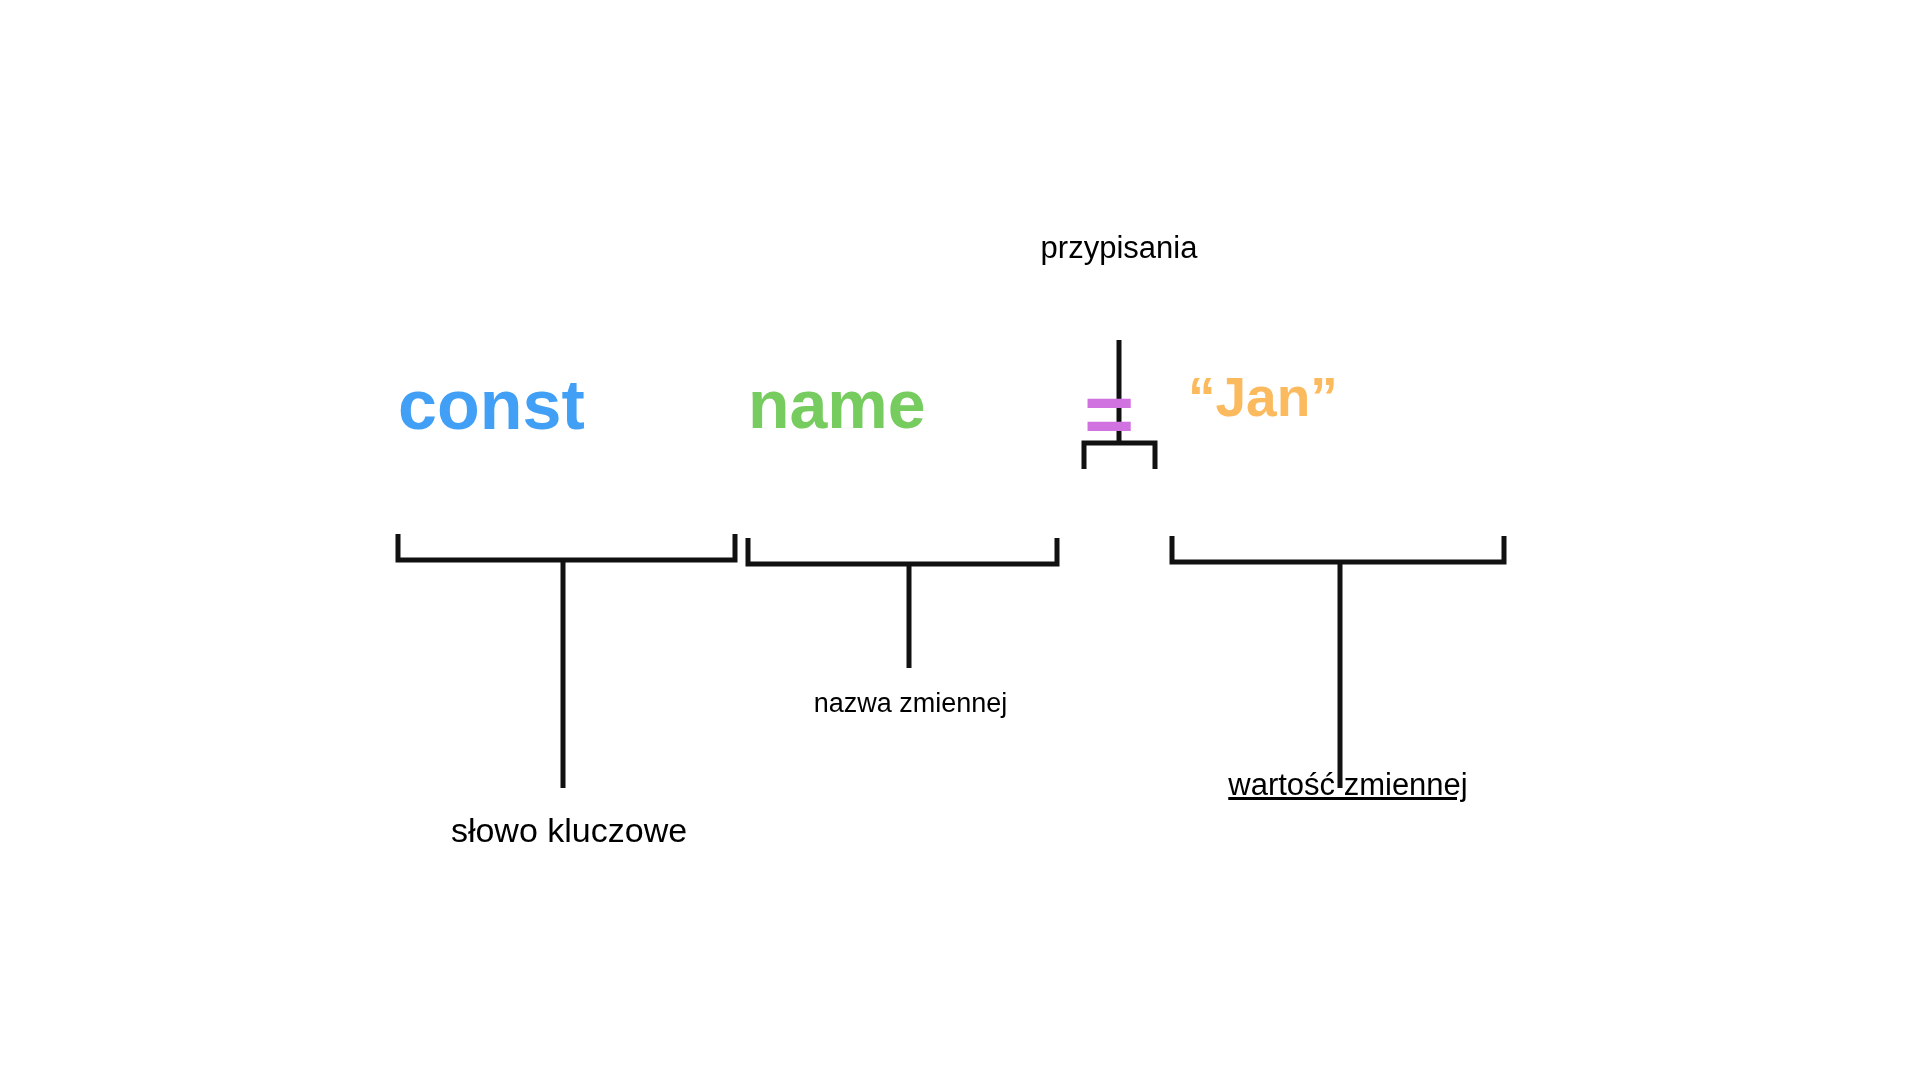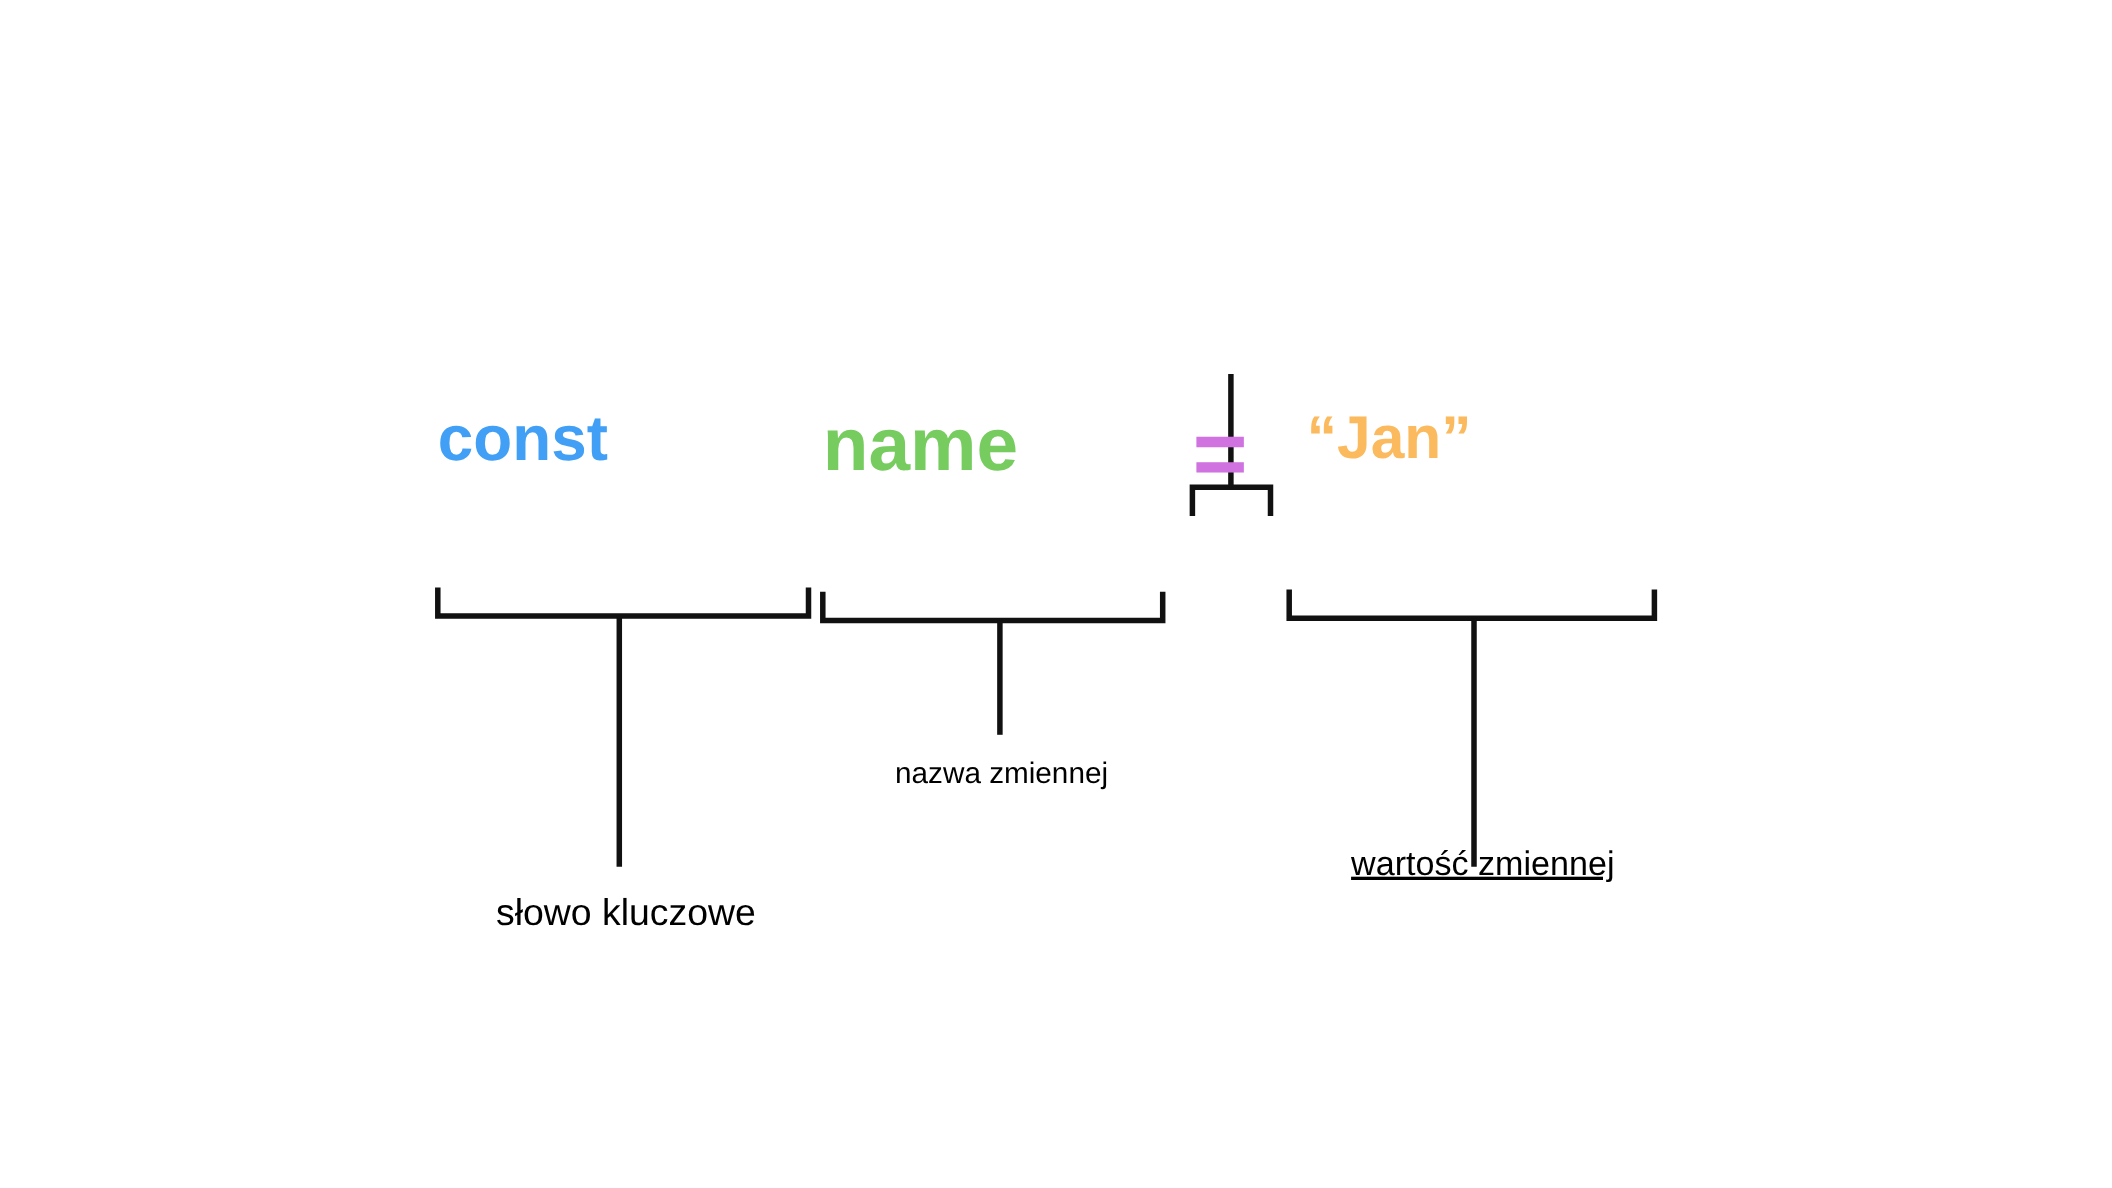--- a/index.html
+++ b/index.html
@@ -56,25 +56,25 @@
         <path d="M 748 538 L 748 564 L 1057 564 L 1057 538" fill="none" stroke="#111111" stroke-width="5" stroke-linecap="butt" stroke-linejoin="miter"></path>
         <path d="M 909 564 L 909 668" fill="none" stroke="#111111" stroke-width="5" stroke-linecap="butt" stroke-linejoin="miter"></path>
         <path d="M 1084 469 L 1084 443 L 1155 443 L 1155 469" fill="none" stroke="#111111" stroke-width="5" stroke-linecap="butt" stroke-linejoin="miter"></path>
         <path d="M 1119 340 L 1119 443" fill="none" stroke="#111111" stroke-width="5" stroke-linecap="butt" stroke-linejoin="miter"></path>
         <path d="M 1172 536 L 1172 562 L 1504 562 L 1504 536" fill="none" stroke="#111111" stroke-width="5" stroke-linecap="butt" stroke-linejoin="miter"></path>
         <path d="M 1340 562 L 1340 788" fill="none" stroke="#111111" stroke-width="5" stroke-linecap="butt" stroke-linejoin="miter"></path>
       </g>
   </svg>
 
   <div id="tokens">
-      <div class="code-token" style="left: 398px; top: 370px; color: rgb(65, 160, 245); font-size: 58px;">const</div>
+      <div class="code-token" style="left: 398px; top: 370px; color: rgb(65, 160, 245); font-size: 70px;">const</div>
       <div class="code-token" style="left: 748px; top: 370px; color: rgb(118, 204, 94); font-size: 68px;">name</div>
       <div class="code-token" style="left: 1084px; top: 370px; color: rgb(208, 115, 224); font-size: 86px;">=</div>
       <div class="code-token" style="left: 1188px; top: 370px; color: rgb(251, 186, 94); font-size: 55px;">“Jan”</div>
     </div>
   <div id="labels">
       <div class="label center" style="left: 404px; top: 810px; width: 330px; font-size: 34px;">słowo kluczowe</div>
       <div class="label center" style="left: 748px; top: 688px; width: 325px; font-size: 27px;">nazwa zmiennej</div>
-      <div class="label center" style="left: 1004px; top: 230px; width: 230px; font-size: 31px;"></div>
+      <div class="label center" style="left: 1004px; top: 230px; width: 230px; font-size: 31px;"><div>przypisania</div></div>
       <div class="label center" style="left: 1168px; top: 767px; width: 360px; font-size: 31px; text-decoration: underline;">wartość zmiennej</div>
     </div>
 
 </div>
 
 </body></html>

